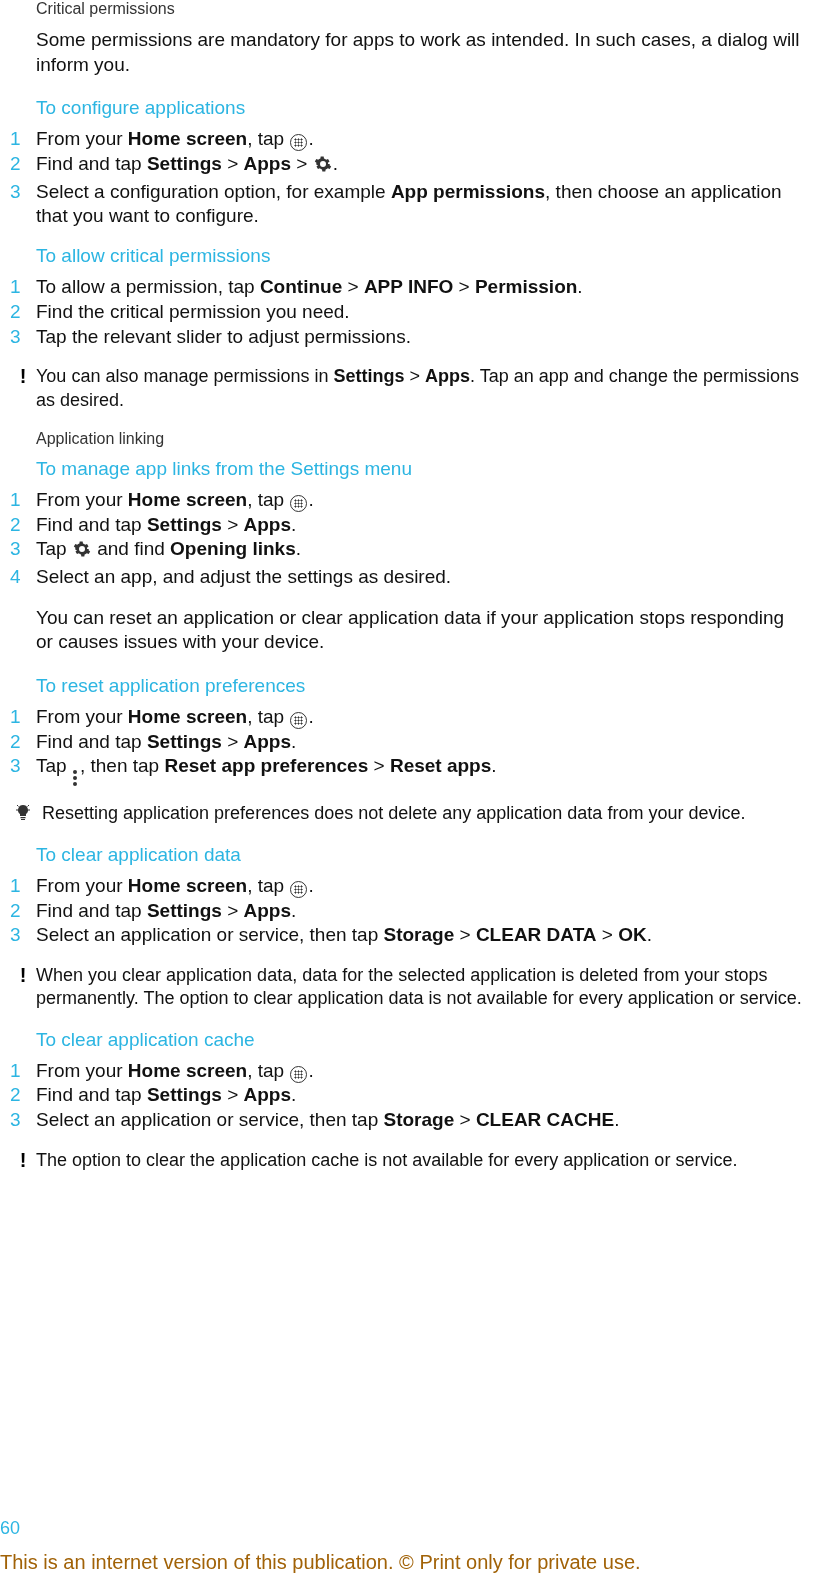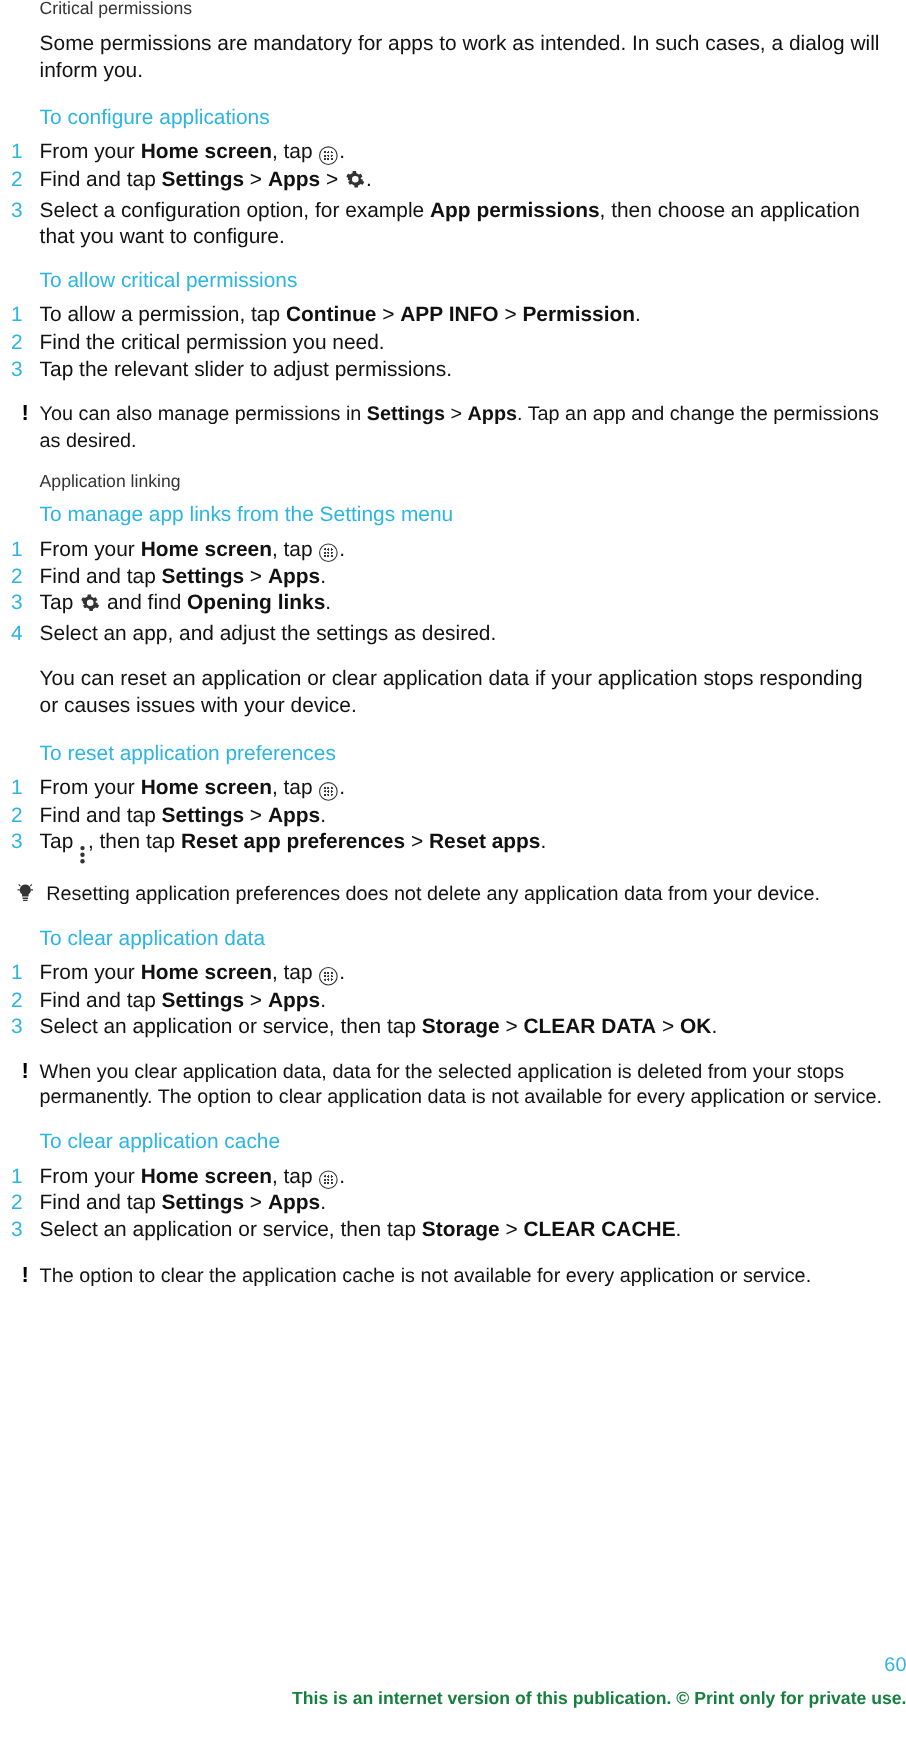--- a/index.html
+++ b/index.html
@@ -127,33 +127,32 @@
   }
   .note-tip svg { display: block; }
   .note-body {
     flex: 1;
     color: #111;
     line-height: 1.3;
   }
   .tip-body { padding-left: 6px; }
   .footer {
     position: absolute;
-    bottom: 36px;
+    bottom: 16px;
     width: 100%;
-    text-align: right;
+    text-align: left;
   }
   .page-num {
     color: #2cb5e2;
     font-size: 18px;
     margin-bottom: 12px;
   }
   .footer-text {
-    color: #15803d;
-    font-size: 16px;
-    font-weight: bold;
+    color: #a16207;
+    font-size: 20px;
   }
 </style>
 </head>
 <body>
 
 <div class="content">
 
   <div class="section-title">Critical permissions</div>
   <div class="body-text">Some permissions are mandatory for apps to work as intended. In such cases, a dialog will inform you.</div>
 

